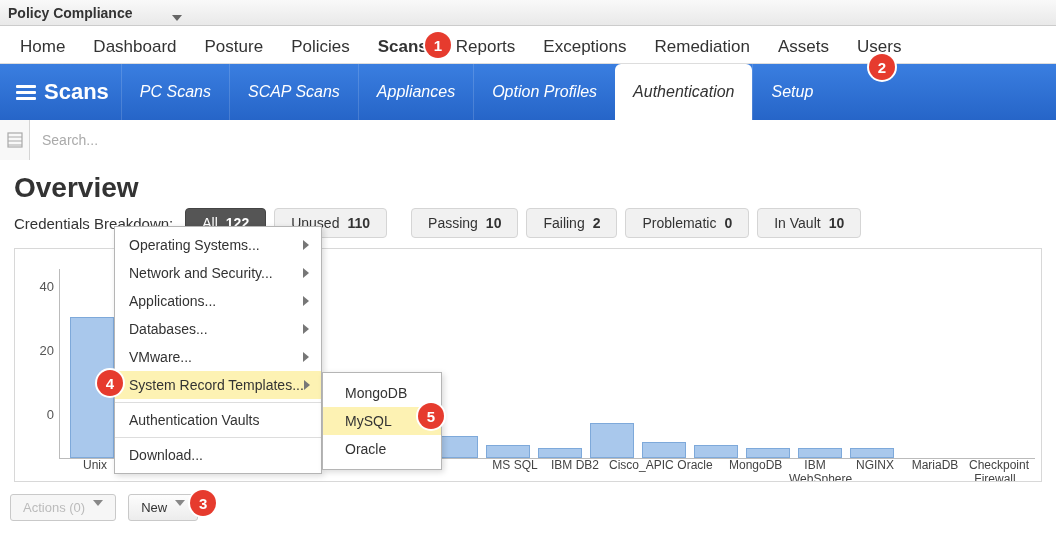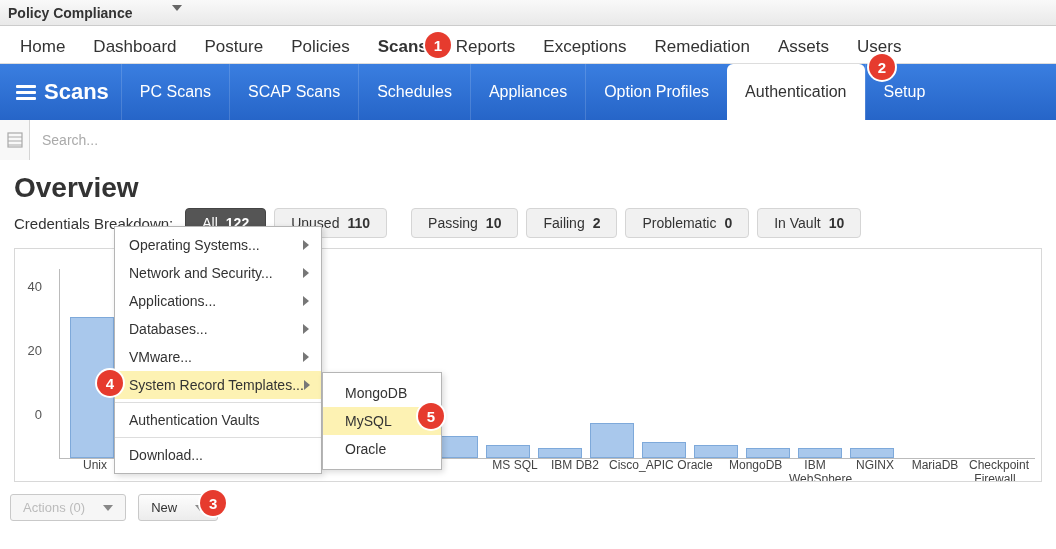--- a/index.html
+++ b/index.html
@@ -1,69 +1,69 @@
 <!DOCTYPE html>
 <html><head>
 <meta charset="utf-8">
 <style>
   * { box-sizing: border-box; margin: 0; padding: 0; }
   body { font-family: Arial, Helvetica, sans-serif; font-size: 13px; color: #333; background: #fff; width: 1056px; }
   
   .topbar { background: linear-gradient(#f9f9f9, #e9e9e9); border-bottom: 1px solid #ccc; height: 26px; display: flex; align-items: center; padding: 0 8px; }
-  .topbar-select { font-weight: bold; font-size: 14px; display: flex; align-items: flex-start; gap: 40px; cursor: pointer; }
+  .topbar-select { font-weight: bold; font-size: 14px; display: flex; align-items: flex-end; gap: 40px; cursor: pointer; }
   .chevron-down { width: 0; height: 0; border-left: 5px solid transparent; border-right: 5px solid transparent; border-top: 6px solid #666; }
   
   .mainnav { display: flex; align-items: center; padding: 14px 20px 10px; gap: 28px; border-bottom: 1px solid #ddd; height: 38px; }
   .mainnav-item { font-size: 17px; color: #333; cursor: pointer; position: relative; }
   .mainnav-item.active { font-weight: bold; }
   
   .subnav-wrap { position: relative; }
   .subnav { background: #2b6fd6; background: linear-gradient(#3a7ee0, #2665c8); display: flex; align-items: stretch; height: 56px; padding: 0 4px 0 16px; }
   .subnav-title { color: #fff; font-size: 22px; font-weight: bold; display: flex; align-items: center; gap: 8px; padding-right: 12px; }
   .icon-hamburger { display: inline-flex; flex-direction: column; gap: 3px; }
   .icon-hamburger span { display: block; width: 20px; height: 3px; background: #fff; border-radius: 1px; }
-  .subnav-tabs { display: flex; align-items: stretch; }
+  .subnav-tabs { display: flex; align-items: stretch; font-style: italic; }
   .subnav-tab { color: #fff; font-size: 16px; padding: 0 18px; display: flex; align-items: center; cursor: pointer; border-left: 1px solid rgba(255,255,255,0.15); }
   .subnav-tab.active { background: #fff; color: #333; border-radius: 6px 6px 0 0; margin-top: 0; border-left: none; }
   
   .searchbar { display: flex; align-items: center; border-bottom: 1px solid #d5d5d5; height: 40px; }
   .searchbar .list-icon { width: 30px; height: 40px; display: flex; align-items: center; justify-content: center; border-right: 1px solid #d5d5d5; background: #f8f8f8; }
   .search-input { flex: 1; border: none; height: 46px; padding: 0 12px; font-size: 14px; outline: none; color: #555; }
   .search-input::placeholder { color: #aaa; }
   
   .content { padding: 12px 14px 0; position: relative; }
   .page-title { font-size: 28px; font-weight: bold; margin-bottom: 4px; }
   .subtitle-row { display: flex; align-items: center; gap: 12px; margin-bottom: 10px; }
   .subtitle-label { font-size: 15px; }
   
   .pill { display: inline-flex; align-items: center; gap: 8px; padding: 6px 16px; border-radius: 4px; background: #f1f1f1; border: 1px solid #d5d5d5; font-size: 14px; cursor: pointer; }
   .pill.dark { background: #555; color: #fff; border-color: #444; }
   .pill .num { font-weight: bold; }
   
   .chart-panel { border: 1px solid #d8d8d8; padding: 20px 6px 10px; position: relative; background: #fff; height: 234px; overflow: hidden; margin-bottom: 4px;}
   .chart { position: relative; height: 190px; display: flex; }
   .y-axis { width: 38px; position: relative; }
-  .y-tick { position: absolute; right: 17px; font-size: 13px; color: #555; transform: translateY(-50%); }
+  .y-tick { position: absolute; right: 5px; font-size: 13px; color: #555; transform: translateY(-50%); }
   .plot { flex: 1; position: relative; border-left: 1px solid #bbb; border-bottom: 1px solid #bbb; display: flex; align-items: flex-end; padding: 0 6px; }
   .bar-col { display: flex; flex-direction: column; align-items: center; flex: 0 0 auto; margin: 0 4px; }
   .bar { background: #a9c8ec; border: 1px solid #7ea9da; width: 44px; }
   .x-labels { display: flex; padding-left: 44px; }
   .x-labels .xlab { flex: 0 0 auto; width: 52px; margin: 0 4px; text-align: center; font-size: 12px; color: #444; line-height: 1.15; }
 
   .dropdown-menu { position: absolute; background: #fff; border: 1px solid #b5b5b5; box-shadow: 2px 2px 6px rgba(0,0,0,0.15); width: 208px; padding: 4px 0; z-index: 20; }
   .menu-item { display: flex; align-items: center; justify-content: space-between; padding: 6px 12px 6px 14px; font-size: 14px; color: #333; cursor: pointer; white-space: nowrap; }
   .menu-item.hl { background: #fdf2b3; }
   .menu-sep { height: 1px; background: #ddd; margin: 3px 0; }
   .caret-right { width: 0; height: 0; border-top: 5px solid transparent; border-bottom: 5px solid transparent; border-left: 6px solid #777; }
   
   .submenu { position: absolute; background: #fff; border: 1px solid #b5b5b5; box-shadow: 2px 2px 6px rgba(0,0,0,0.15); width: 120px; padding: 6px 0; z-index: 21; }
   .submenu .menu-item { justify-content: flex-start; padding: 6px 22px; }
 
   .bottom-bar { display: flex; align-items: center; gap: 12px; padding: 8px 10px 10px; background: #fff; }
-  .btn { display: inline-flex; align-items: center; gap: 18px; padding: 5px 12px; border: 1px solid #c9c9c9; background: linear-gradient(#fdfdfd,#ececec); border-radius: 3px; font-size: 13px; cursor: pointer; }
+  .btn { display: inline-flex; align-items: flex-start; gap: 8px; padding: 5px 12px; border: 1px solid #c9c9c9; background: linear-gradient(#fdfdfd,#ececec); border-radius: 3px; font-size: 13px; cursor: pointer; }
   .btn.disabled { color: #bbb; background: #f6f6f6; }
   .btn .chev { width: 0; height: 0; border-left: 5px solid transparent; border-right: 5px solid transparent; border-top: 6px solid #888; }
   
   .callout { position: absolute; width: 26px; height: 26px; background: #e63b2e; border-radius: 50%; color: #fff; font-weight: bold; display: flex; align-items: center; justify-content: center; font-size: 15px; z-index: 50; box-shadow: 0 0 0 2px #fff; }
   
   .list-svg { width: 16px; height: 16px; }
 </style>
 </head>
 <body>
 
@@ -93,21 +93,20 @@
       <span class="icon-hamburger">
           <span></span>
           <span></span>
           <span></span>
         </span>
       <span>Scans</span>
     </div>
     <div class="subnav-tabs" id="subtabs">
         <div class="subnav-tab">PC Scans</div>
         <div class="subnav-tab">SCAP Scans</div>
-        <div class="subnav-tab">Schedules</div>
         <div class="subnav-tab">Appliances</div>
         <div class="subnav-tab">Option Profiles</div>
         <div class="subnav-tab active">Authentication</div>
         <div class="subnav-tab">Setup</div>
       </div>
   </div>
   <div class="callout" style="left:869px; top:-10px;">2</div>
 </div>
 
 <div class="searchbar">

